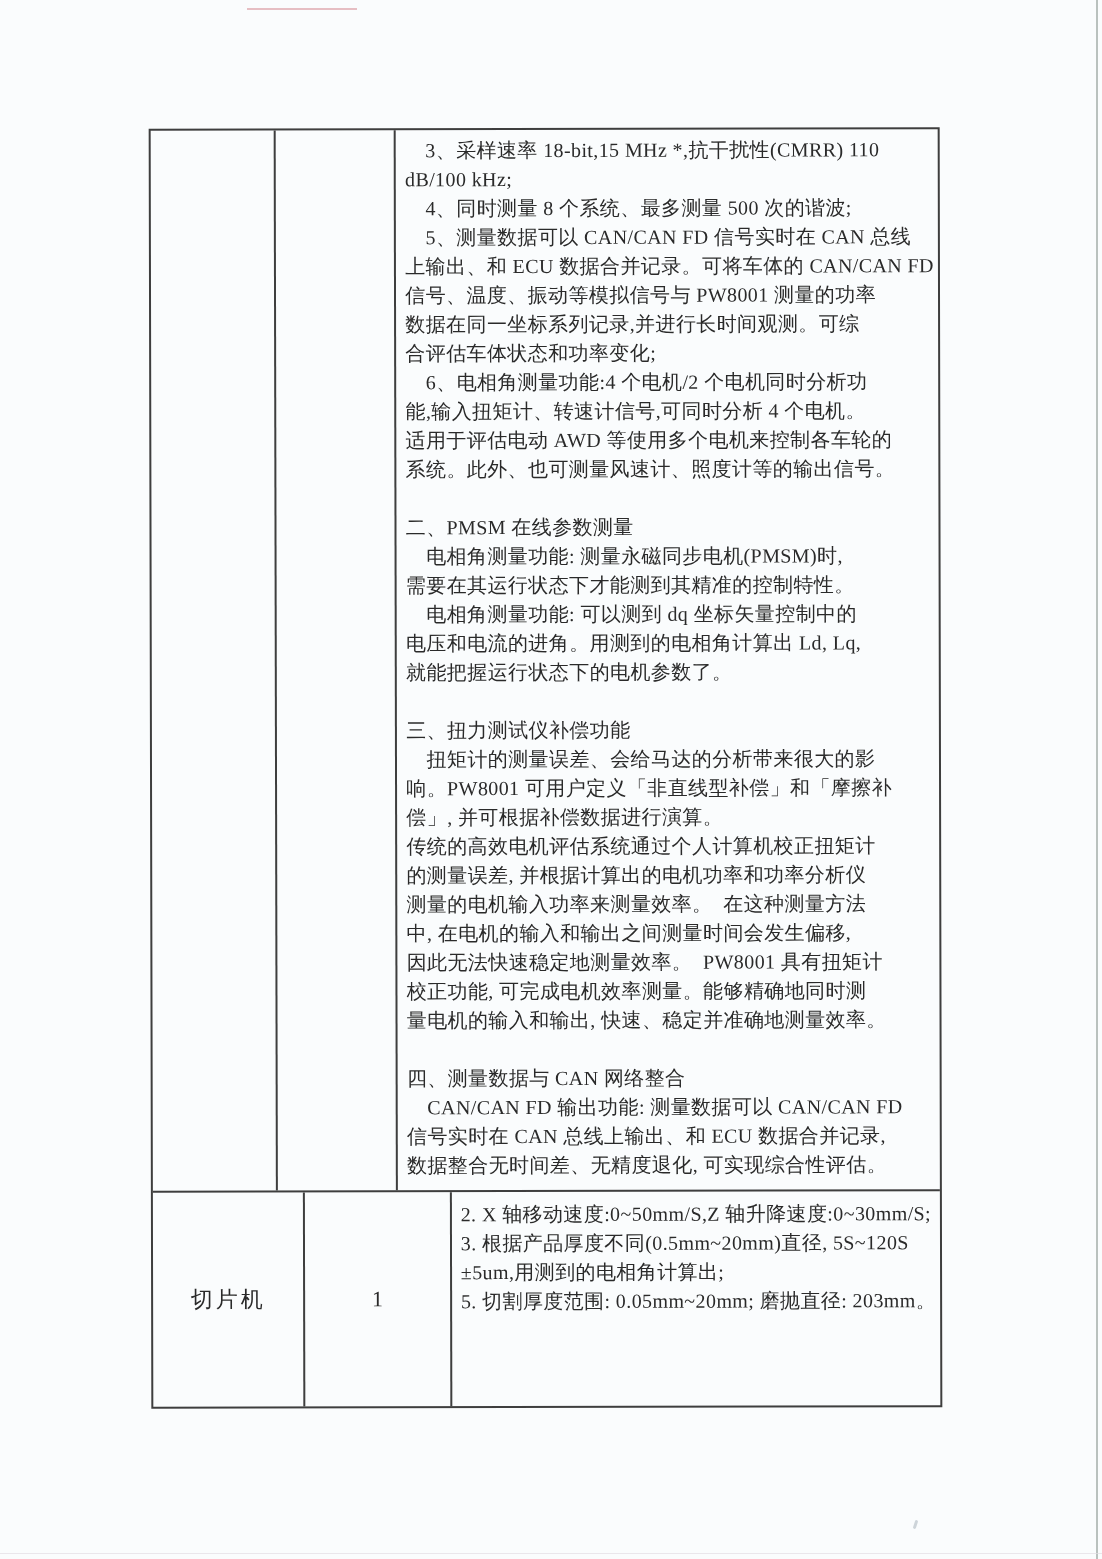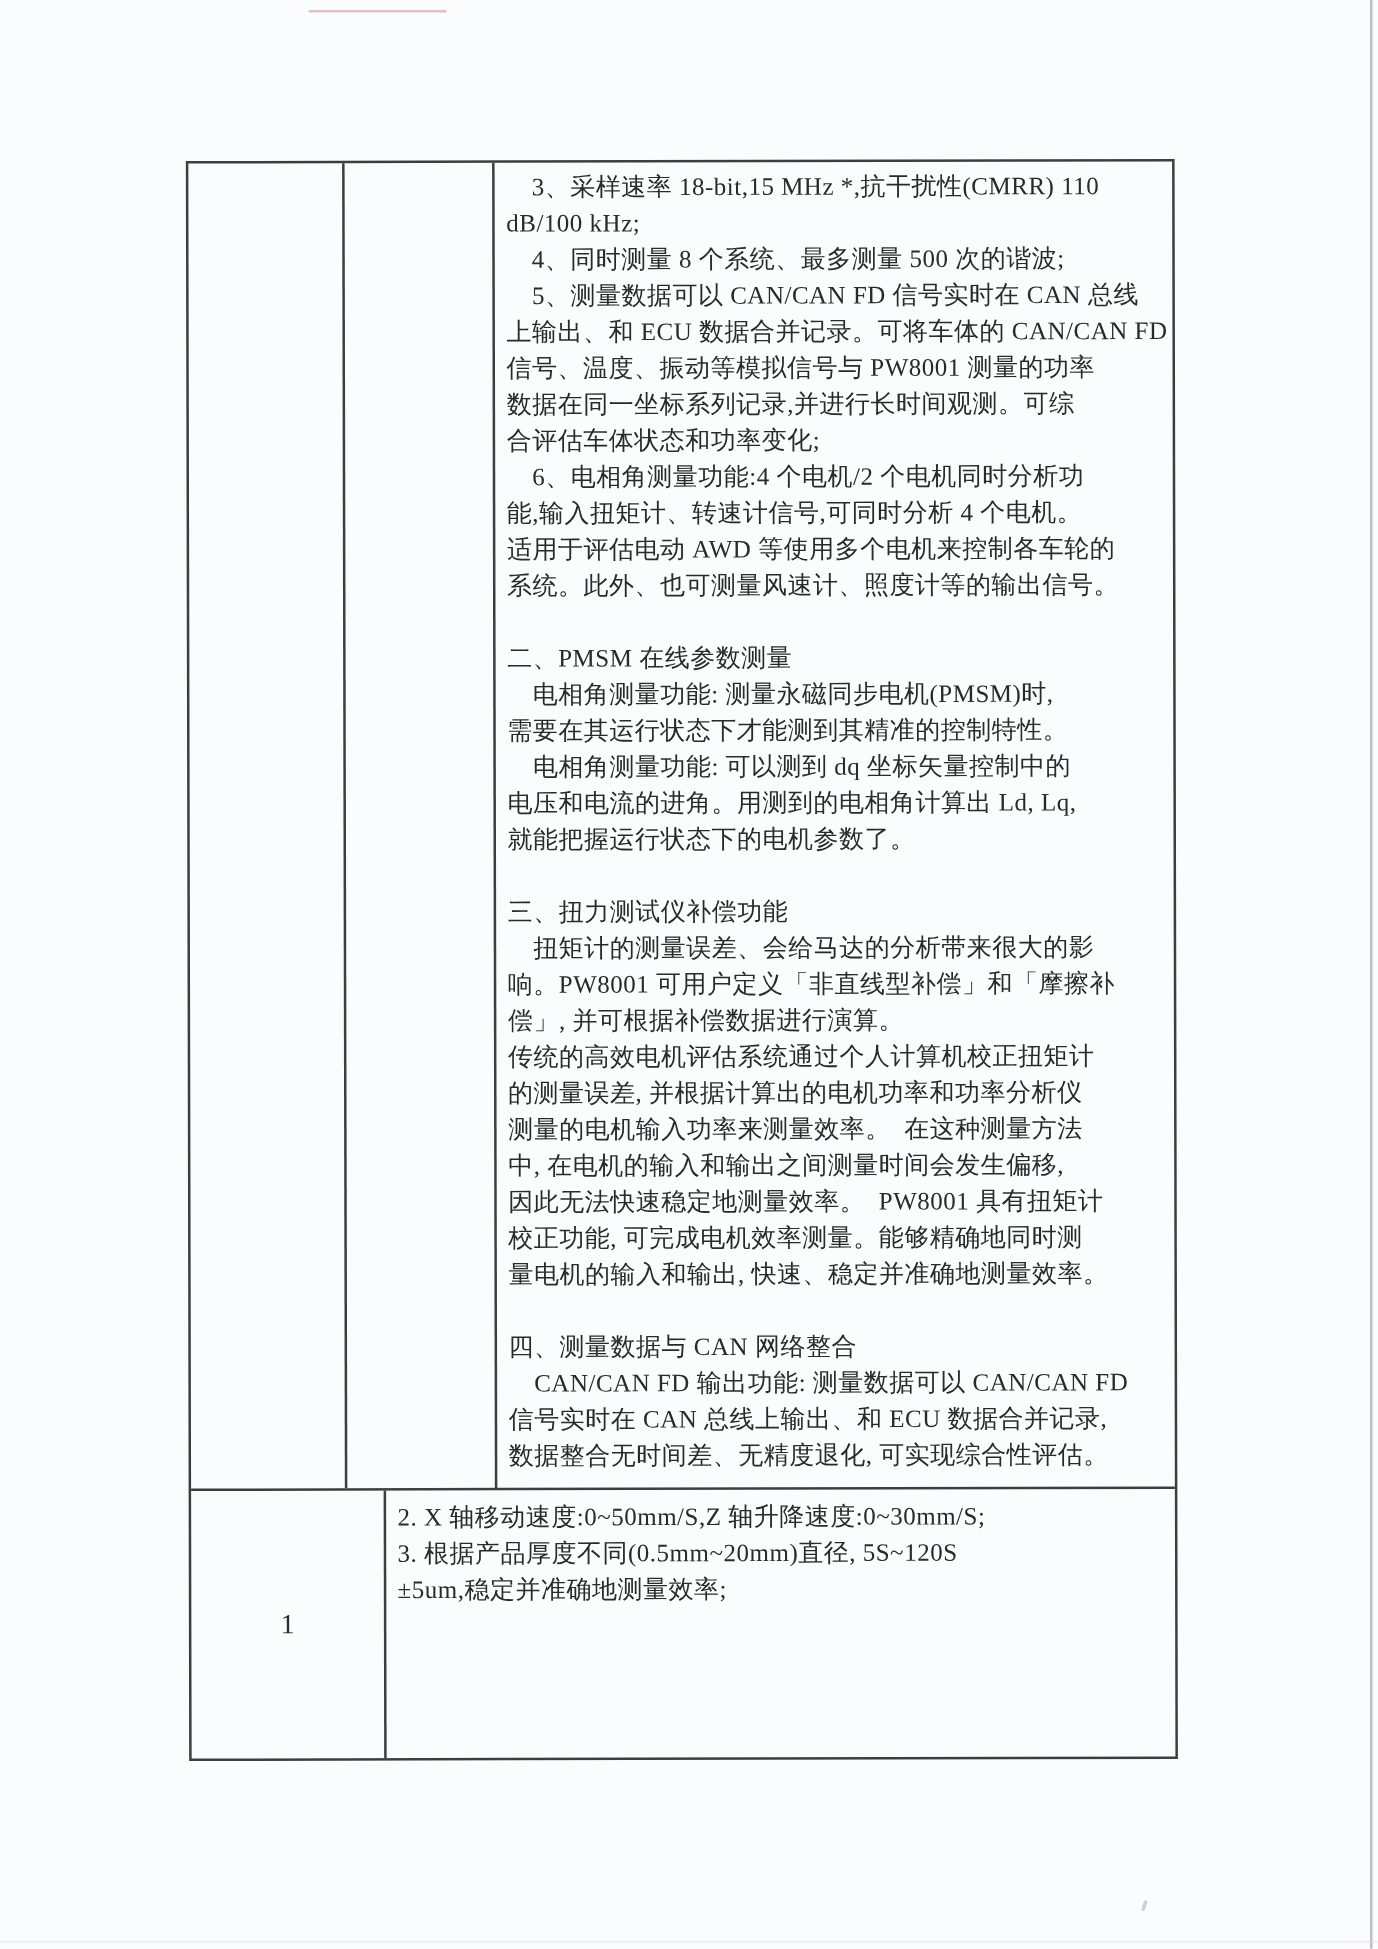--- a/index.html
+++ b/index.html
@@ -101,24 +101,28 @@
           <div class="line">量电机的输入和输出, 快速、稳定并准确地测量效率。</div>
           <div class="line"></div>
           <div class="line">四、测量数据与 CAN 网络整合</div>
           <div class="line">　CAN/CAN FD 输出功能: 测量数据可以 CAN/CAN FD</div>
           <div class="line">信号实时在 CAN 总线上输出、和 ECU 数据合并记录,</div>
           <div class="line">数据整合无时间差、无精度退化, 可实现综合性评估。</div>
         </div>
     </div>
 
     <div class="row row2">
+      <div class="cell c1">
+        <span class="device-name">切片机</span>
+      </div>
       <div class="cell c2">
         <span class="qty-value">1</span>
       </div>
       <div class="cell c3 spec">
           <div class="line">2. X 轴移动速度:0~50mm/S,Z 轴升降速度:0~30mm/S;</div>
           <div class="line">3. 根据产品厚度不同(0.5mm~20mm)直径, 5S~120S</div>
-          <div class="line">±5um,稳定并准确地测量效率;</div>
+          <div class="line">±5um,用测到的电相角计算出;</div>
+          <div class="line">5. 切割厚度范围: 0.05mm~20mm; 磨抛直径: 203mm。</div>
         </div>
     </div>
 
   </div>
 </div>
 
 </body></html>

